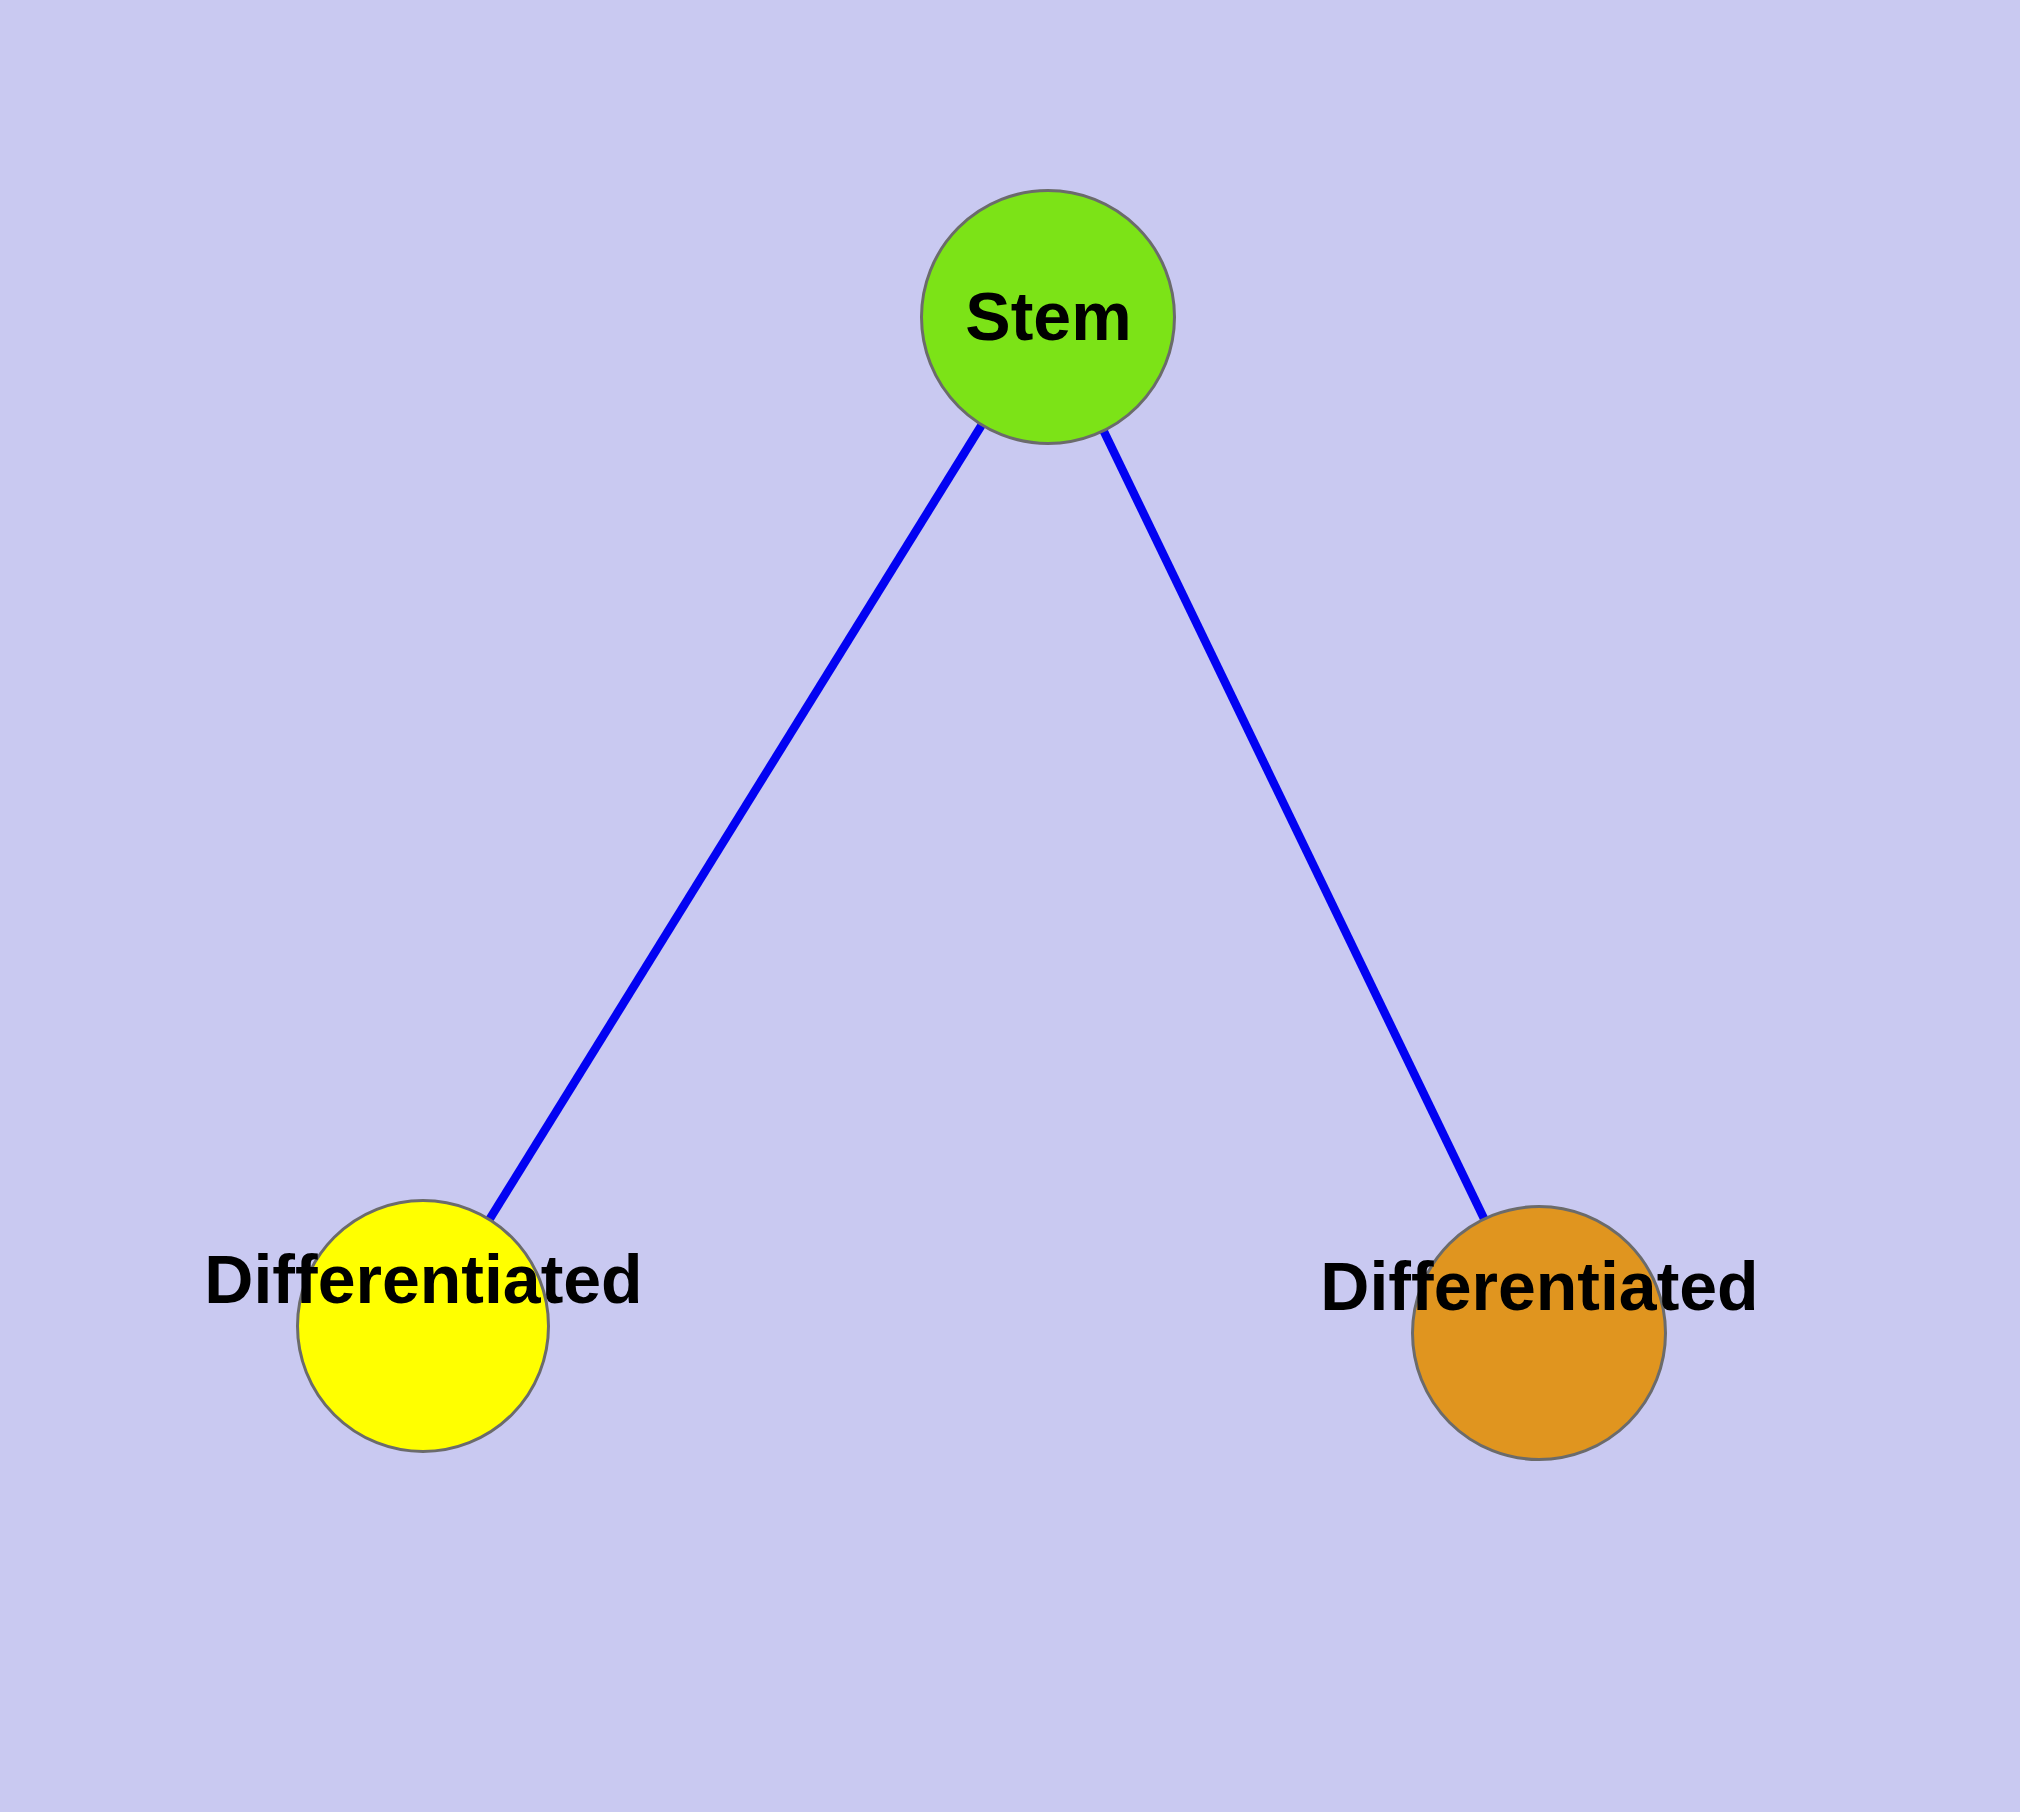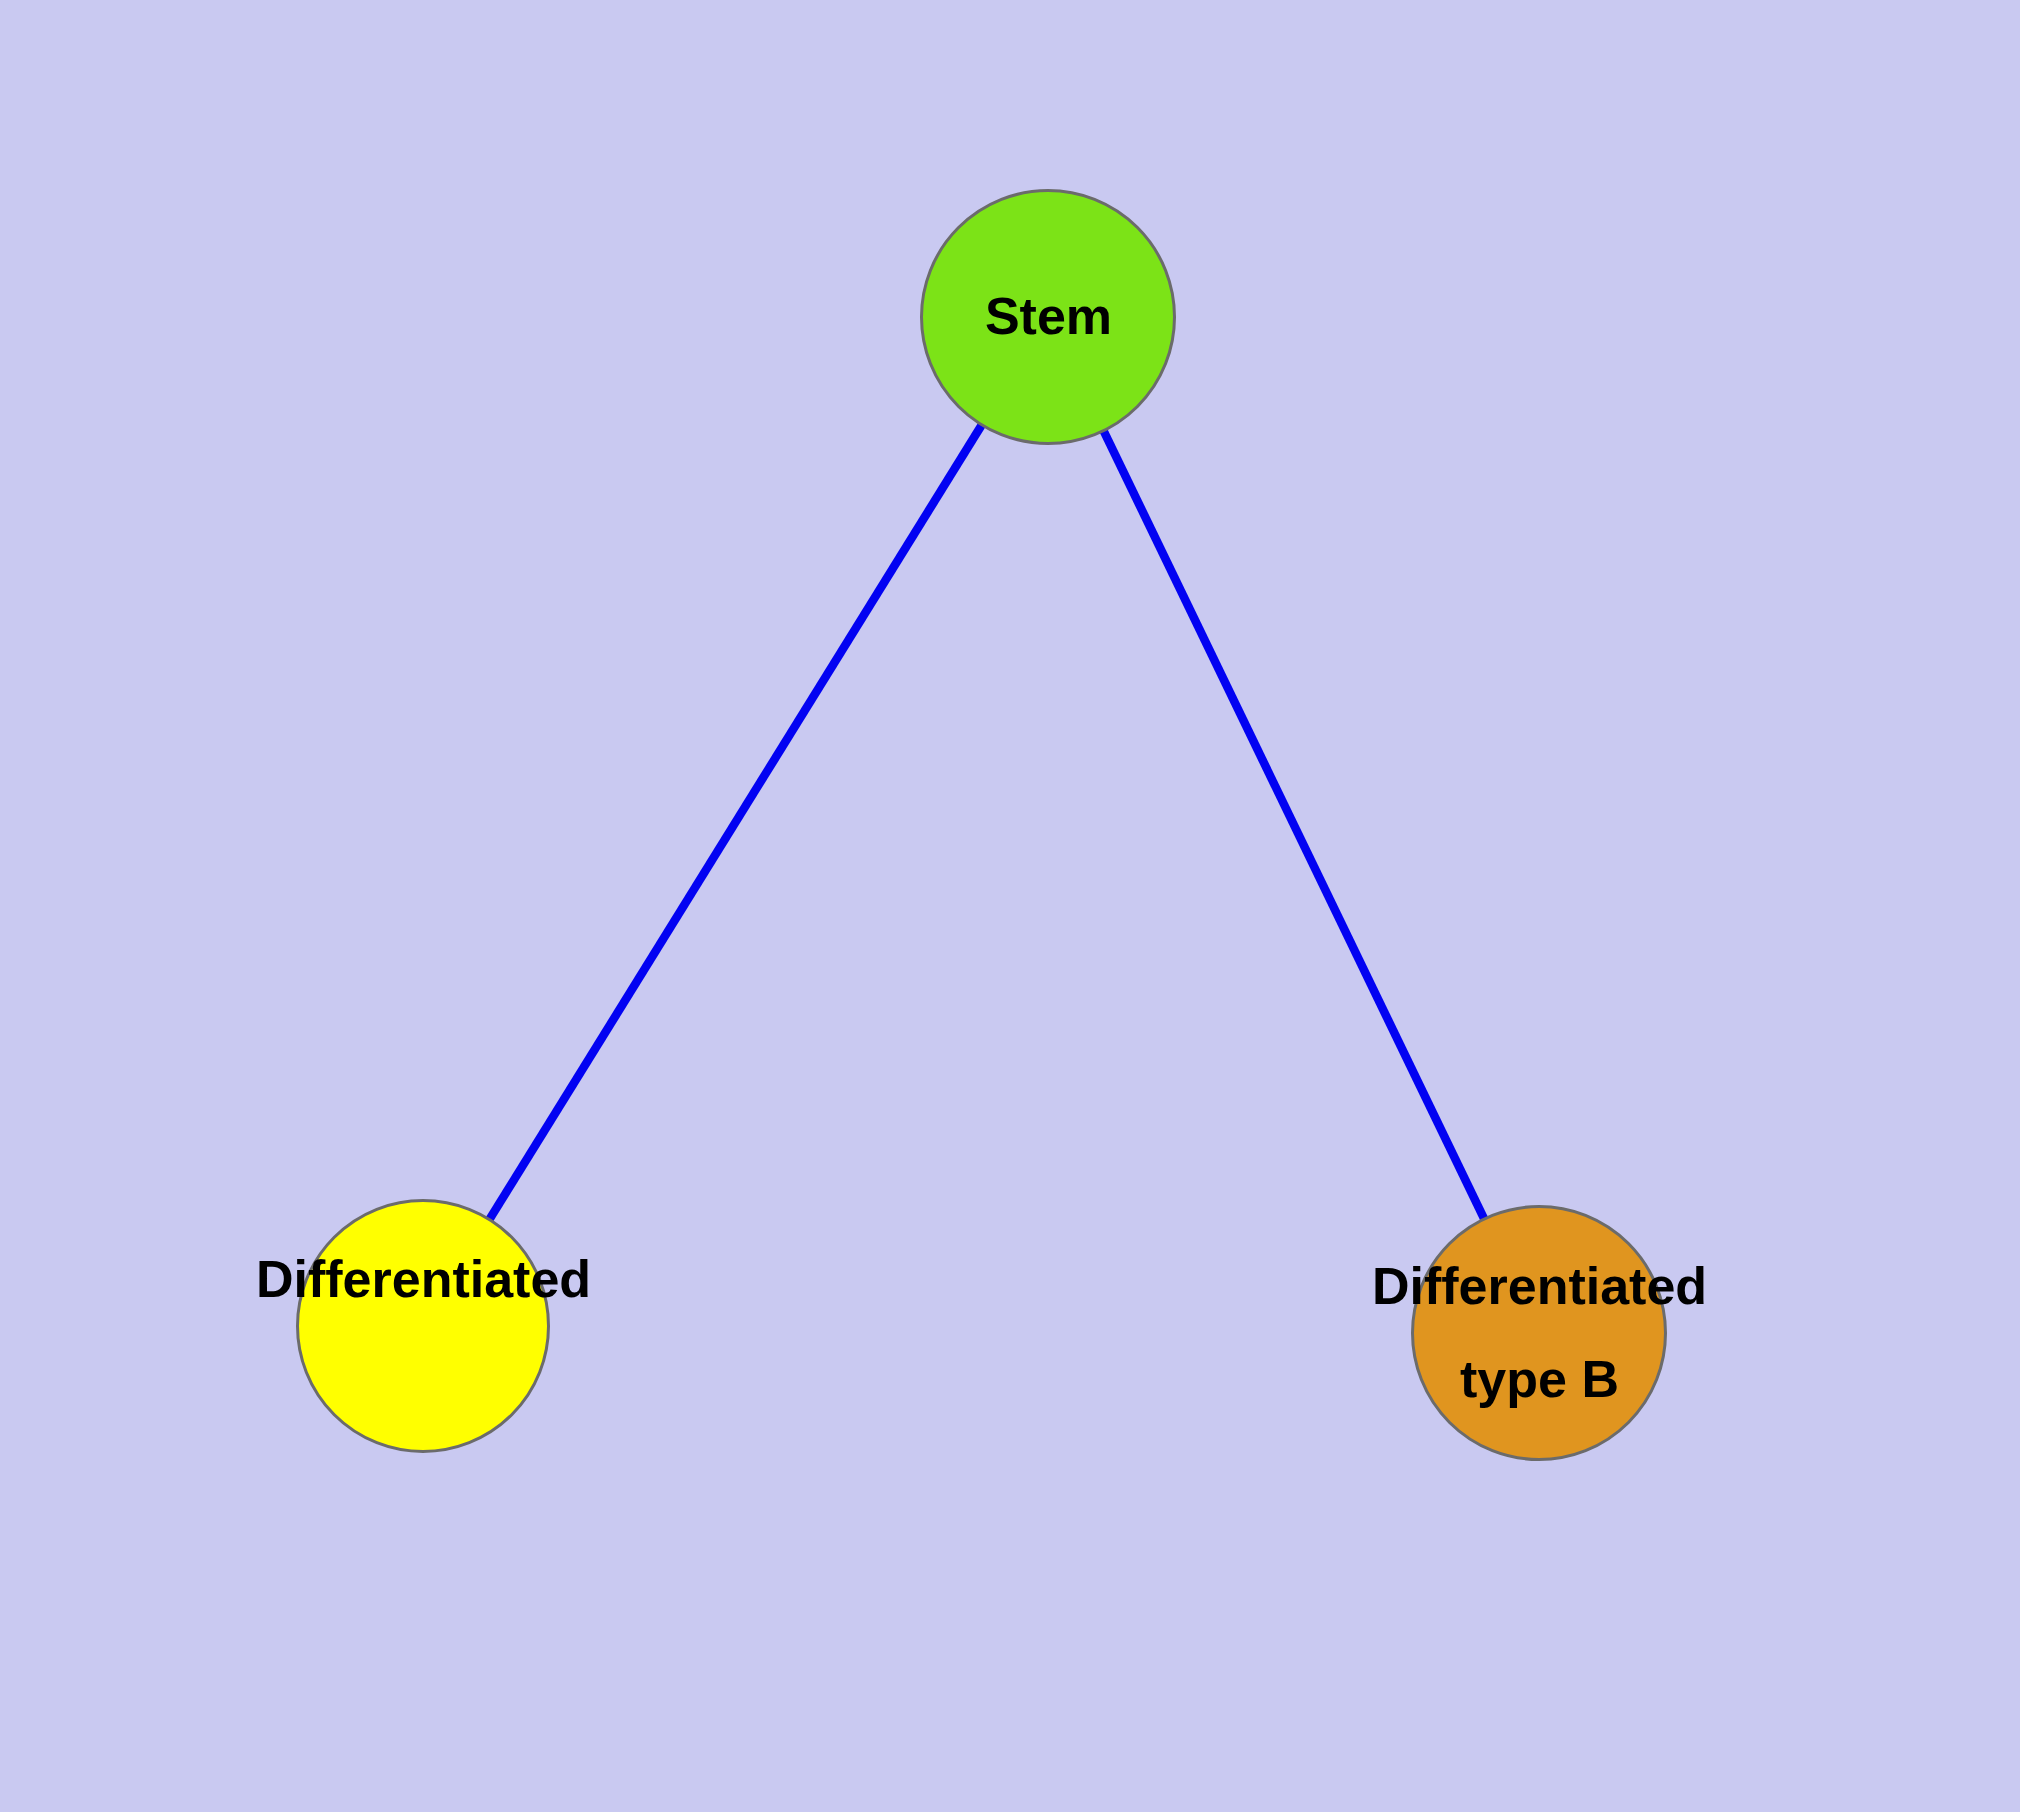--- a/index.html
+++ b/index.html
@@ -43,21 +43,21 @@
   .node-diff-b {
     left: 1411px;
     top: 1205px;
     width: 256px;
     height: 256px;
   }
   .node-label {
     position: absolute;
     width: 763px;
     text-align: center;
-    font-size: 52px;
+    font-size: 68px;
     line-height: 93px;
     font-weight: bold;
     color: #000000;
     white-space: nowrap;
     pointer-events: none;
   }
   .label-stem {
     left: 667px;
     top: 270px;
   }
@@ -89,17 +89,16 @@
   <div class="node-label label-stem" style="color: rgb(0, 0, 0);">
     <span>Stem</span>
   </div>
 
   <div class="node-label label-diff-a" style="color: rgb(0, 0, 0);">
     <div>Differentiated</div>
   </div>
 
   <div class="node-label label-diff-b" style="color: rgb(0, 0, 0);">
     <div>Differentiated</div>
-    <div>type B</div>
   </div>
 
 </div>
 
 
 </body></html>

